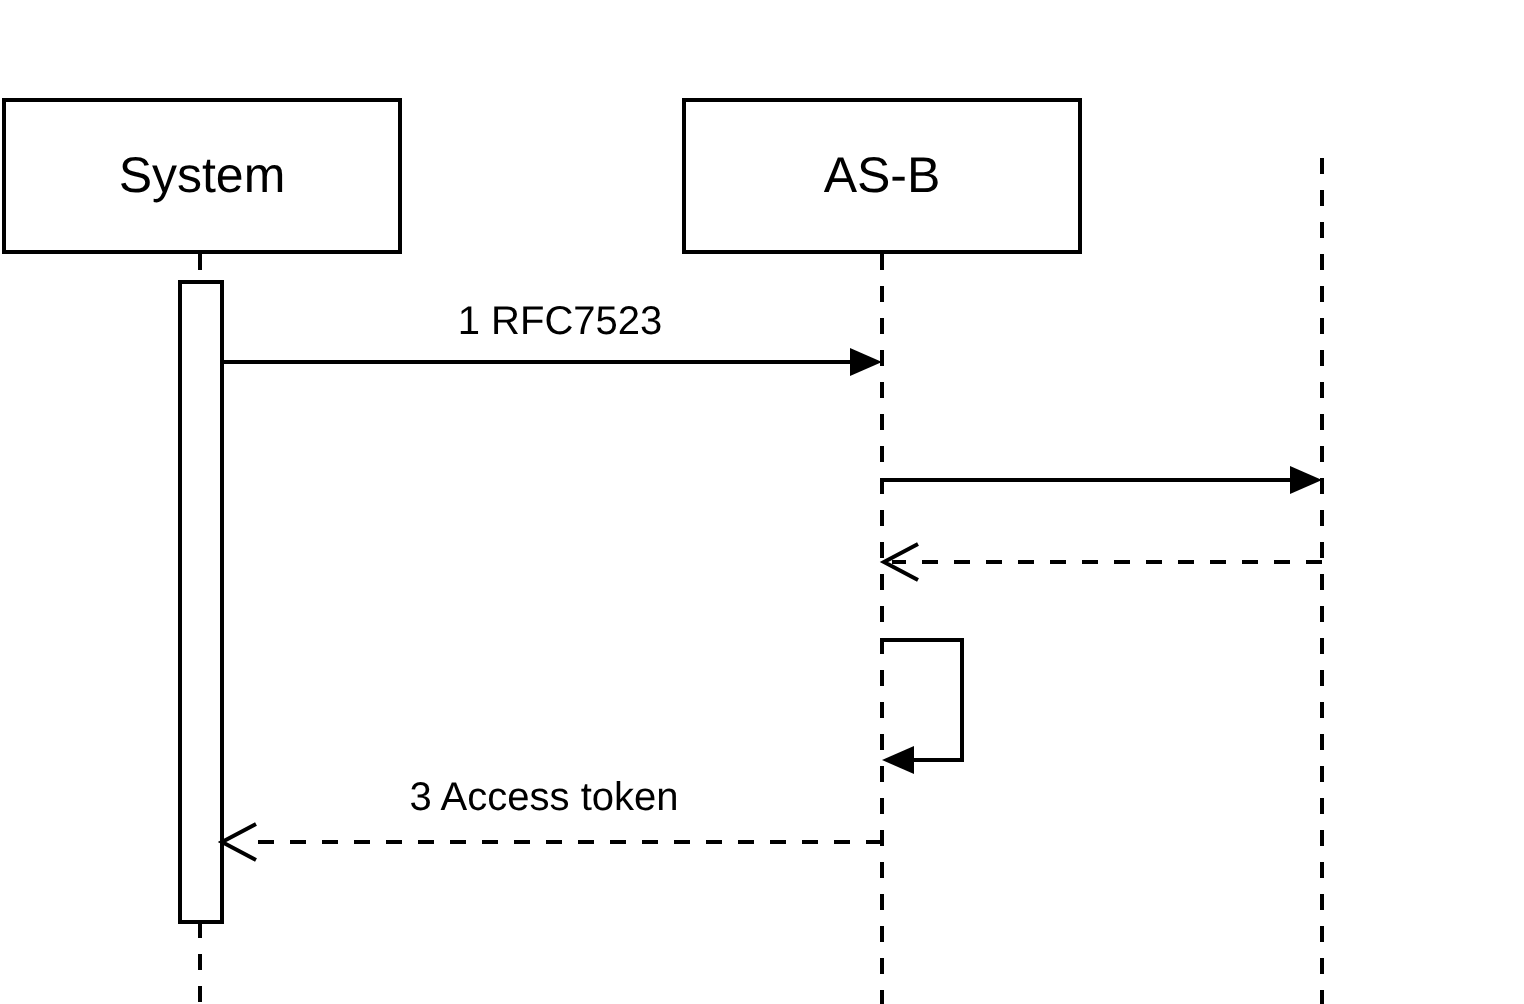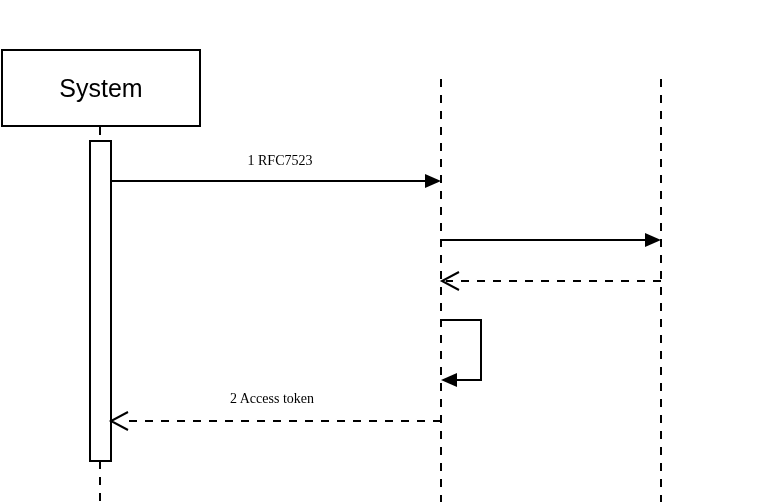--- a/index.html
+++ b/index.html
@@ -39,24 +39,23 @@
   svg.wires {
     position: absolute;
     left: 0;
     top: 0;
     width: 762px;
     height: 502px;
   }
 
   .msg-label {
     position: absolute;
-    font-size: 14px;
+    font-size: 20px;
     line-height: 22px;
     white-space: nowrap;
-    font-family: Liberation Serif, serif;
   }
   .msg-label.centered { transform: translateX(-50%); }
   .label-1 { left: 280px; top: 150px; }
   .label-2 { left: 550px; top: 209px; }
   .label-3 { left: 488px; top: 339px; }
   .label-4 { left: 272px; top: 388px; }
 </style>
 </head>
 <body>
 
@@ -94,17 +93,20 @@
 
     <g>
       <line x1="441" y1="421" x2="126" y2="421" stroke="#000000" stroke-width="2" stroke-dasharray="8 8"></line>
       <polyline points="128,412 111,421 128,430" fill="none" stroke="#000000" stroke-width="2"></polyline>
     </g>
   </svg>
 
   <div class="actor-box actor-system">
     <span>System</span>
   </div>
+  <div class="actor-box actor-asb">
+    <span>AS-B</span>
+  </div>
 
   <div class="msg-label centered label-1">1 RFC7523</div>
-  <div class="msg-label centered label-4">2 Access token</div>
+  <div class="msg-label centered label-4">3 Access token</div>
 
 </div>
 
 </body></html>

